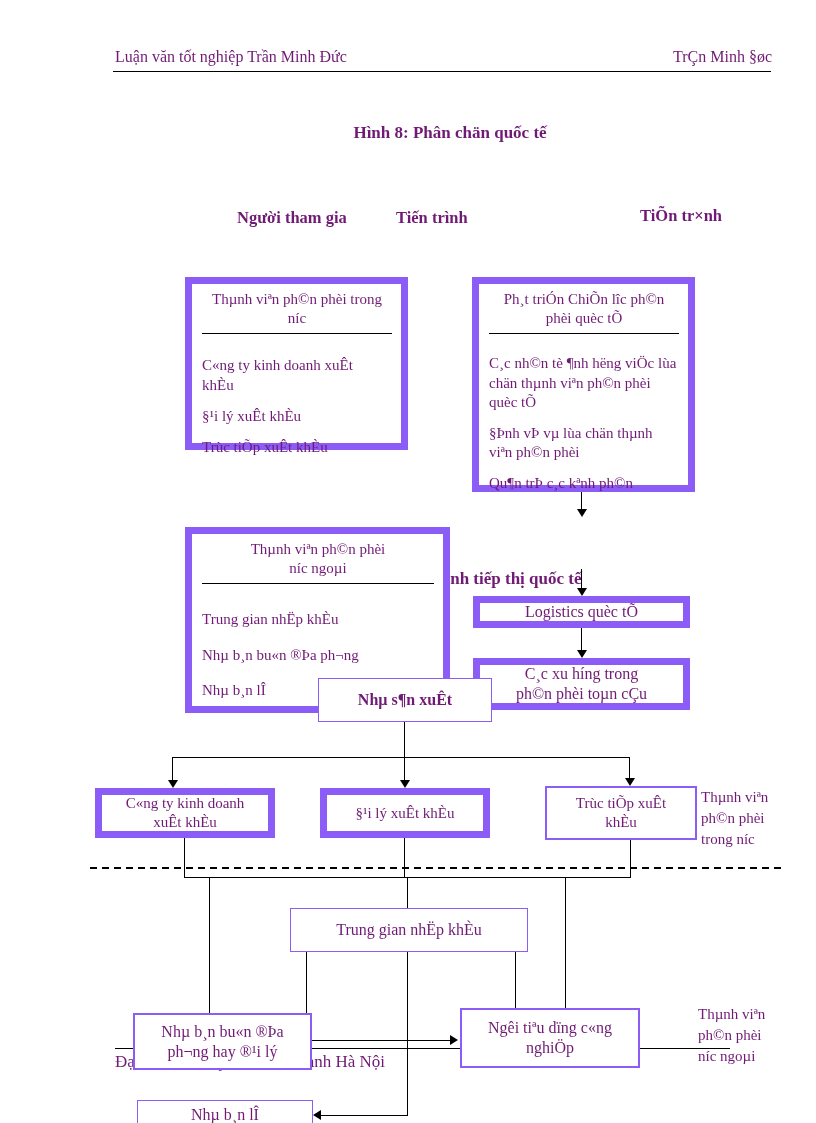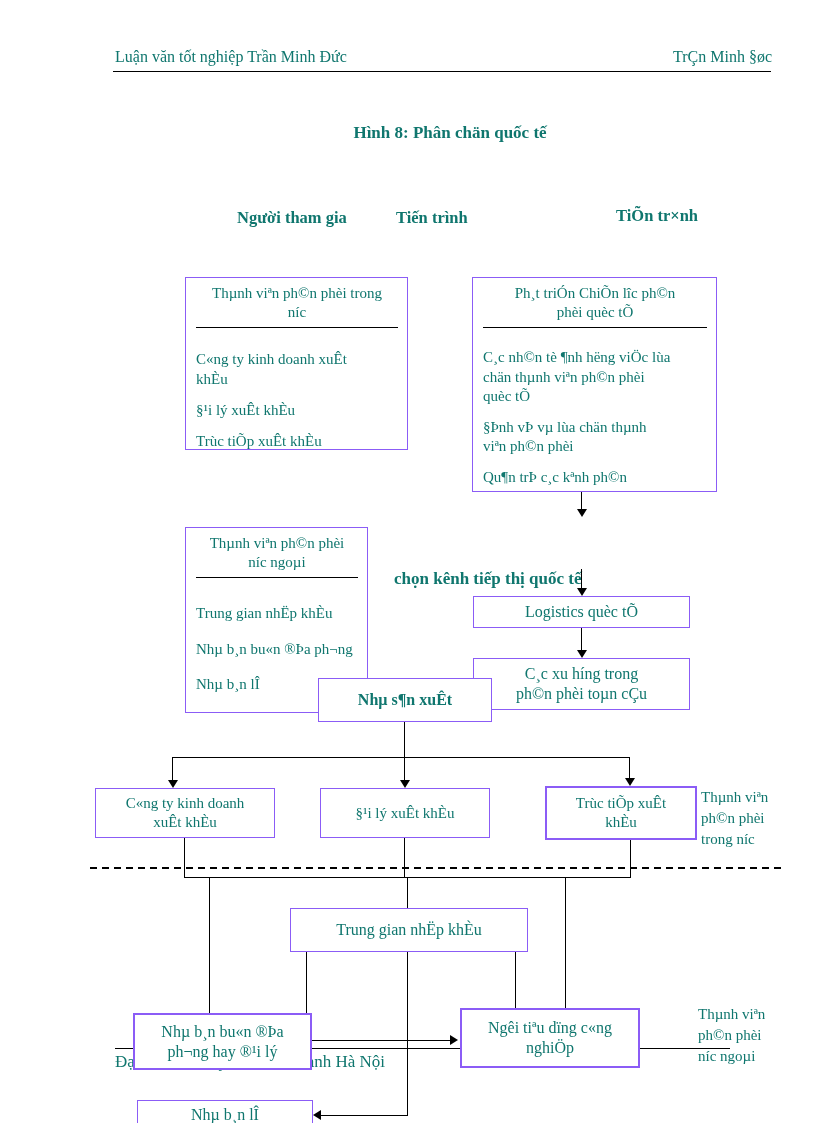--- a/index.html
+++ b/index.html
@@ -1,19 +1,19 @@
 <!DOCTYPE html>
 <html><head>
 <meta charset="utf-8">
 <style>
   html,body{margin:0;padding:0;background:#888;}
   .page{position:relative;width:816px;height:1123px;background:#ffffff;
-        font-family:"Liberation Serif","DejaVu Serif",serif;color:#0f766e;overflow:hidden;}
+        font-family:"Liberation Serif","DejaVu Serif",serif;color:#701a75;overflow:hidden;}
   .abs{position:absolute;}
-  .box{position:absolute;background:#fff;border:1px solid #8b5cf6;box-sizing:border-box;z-index:2;}
+  .box{position:absolute;background:#fff;border:7px solid #8b5cf6;box-sizing:border-box;z-index:2;}
   .thick{border-width:2px;font-family:Liberation Serif, serif;}
   .cbox{display:flex;flex-direction:column;align-items:center;justify-content:center;
         text-align:center;font-size:16px;line-height:1.25;}
   .bigbox{font-size:15px;line-height:1.28;padding:4px 9px 4px 10px;}
   .bigbox .btitle{text-align:center;border-bottom:1px solid #000;padding-bottom:5px;margin:2px 0 0 0;}
   .bi{margin-top:12px;}
   .hline,.vline{position:absolute;background:#000;z-index:1;}
   .dash{position:absolute;height:2px;z-index:1;
         background:repeating-linear-gradient(90deg,#000 0 7px,transparent 7px 12px);}
   .ah-down{position:absolute;width:0;height:0;border-left:5px solid transparent;
@@ -32,21 +32,21 @@
 <div class="page">
 
   <div class="abs hdr" style="left:115px;top:48px;">Luận văn tốt nghiệp  Trần Minh Đức</div>
   <div class="abs hdr" style="left:620px;top:48px;width:152px;text-align:right;">TrÇn Minh §øc</div>
   <div class="hline" style="left:113px;top:71px;width:658px;height:1px;"></div>
 
   <div class="abs" style="left:120px;top:123px;width:660px;text-align:center;font-weight:bold;font-size:17px;">Hình 8: Phân chän quốc tế</div>
 
   <div class="colhdr" style="left:237px;top:208px;text-align:right;">Người tham gia</div>
   <div class="colhdr" style="left:396px;top:208px;">Tiến trình</div>
-  <div class="colhdr" style="left:616px;top:206px;">TiÕn tr×nh</div>
+  <div class="colhdr" style="left:640px;top:206px;">TiÕn tr×nh</div>
 
   <div class="abs" style="left:394px;top:569px;width:260px;font-weight:bold;font-size:17px;z-index:1;">chọn kênh tiếp thị quốc tế</div>
 
   <div class="hline" style="left:115px;top:1048px;width:615px;height:1px;z-index:1;"></div>
   <div class="abs" style="left:115px;top:1052px;font-size:17px;z-index:1;">Đại học Quản lý và Kinh doanh Hà Nội</div>
 
   <div class="vline" style="left:581px;top:492px;width:1px;height:19px;"></div>
   <div class="ah-down" style="left:577px;top:509px;"></div>
 
   <div class="vline" style="left:581px;top:569px;width:1px;height:20px;z-index:1;"></div>
@@ -88,31 +88,31 @@
   <div class="box bigbox" style="left:185px;top:277px;width:223px;height:173px;">
     <div class="btitle">
       <div>Thµnh  viªn ph©n phèi trong</div>
       <div>níc</div>
     </div>
     <div class="bi" style="margin-top:22px;max-width:178px;">C«ng ty kinh doanh xuÊt khÈu</div>
     <div class="bi">§¹i lý xuÊt khÈu</div>
     <div class="bi">Trùc tiÕp xuÊt khÈu</div>
   </div>
 
-  <div class="box bigbox" style="left:472px;top:277px;width:245px;height:215px;">
+  <div class="box bigbox" style="left:472px;top:277px;width:223px;height:215px;">
     <div class="btitle">
       <div>Ph¸t triÓn ChiÕn lîc  ph©n</div>
       <div>phèi quèc tÕ</div>
     </div>
     <div class="bi" style="margin-top:20px;max-width:188px;">C¸c nh©n tè ¶nh hëng  viÖc lùa chän thµnh viªn ph©n phèi quèc tÕ</div>
     <div class="bi" style="max-width:188px;">§Þnh vÞ vµ  lùa chän thµnh viªn ph©n phèi</div>
     <div class="bi">Qu¶n trÞ c¸c kªnh ph©n</div>
   </div>
 
-  <div class="box bigbox" style="left:185px;top:527px;width:183px;height:186px;">
+  <div class="box bigbox" style="left:185px;top:527px;width:265px;height:186px;">
     <div class="btitle">
       <div>Thµnh  viªn ph©n phèi</div>
       <div>níc  ngoµi</div>
     </div>
     <div class="bi" style="margin-top:26px;">Trung gian nhËp khÈu</div>
     <div class="bi" style="margin-top:16px;">Nhµ b¸n bu«n ®Þa ph¬ng</div>
     <div class="bi" style="margin-top:16px;">Nhµ b¸n lÎ</div>
   </div>
 
 

